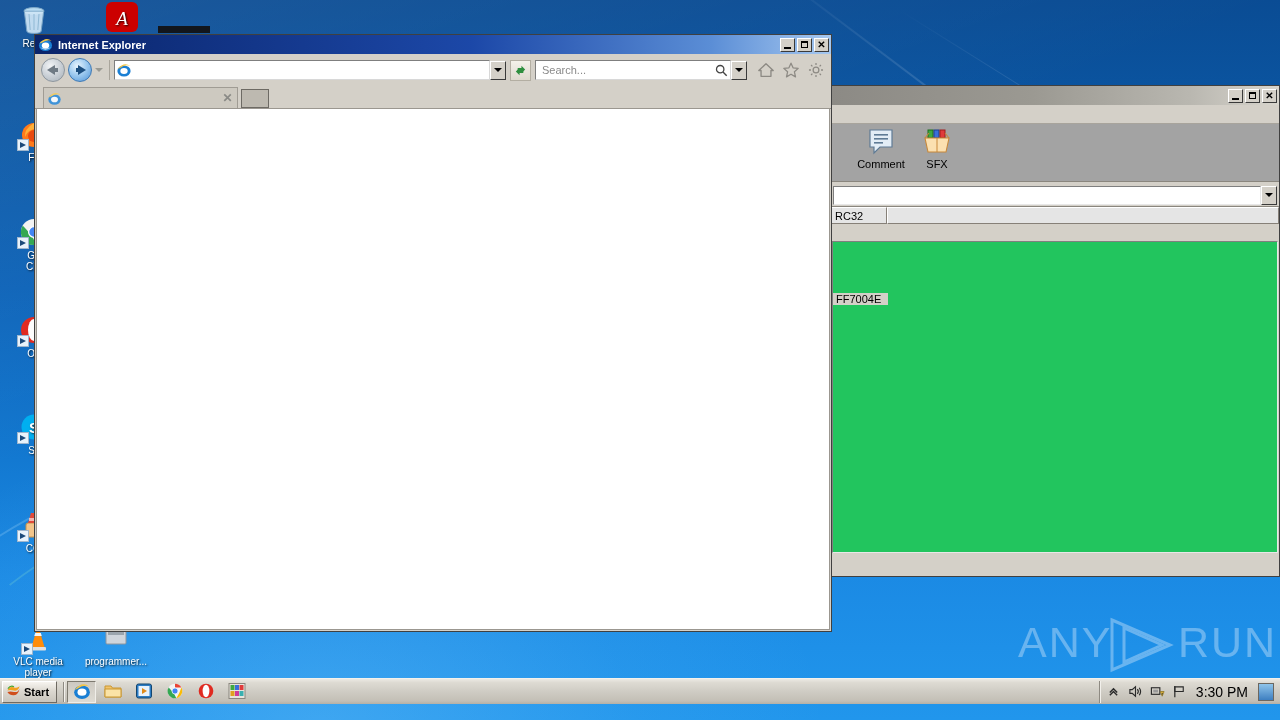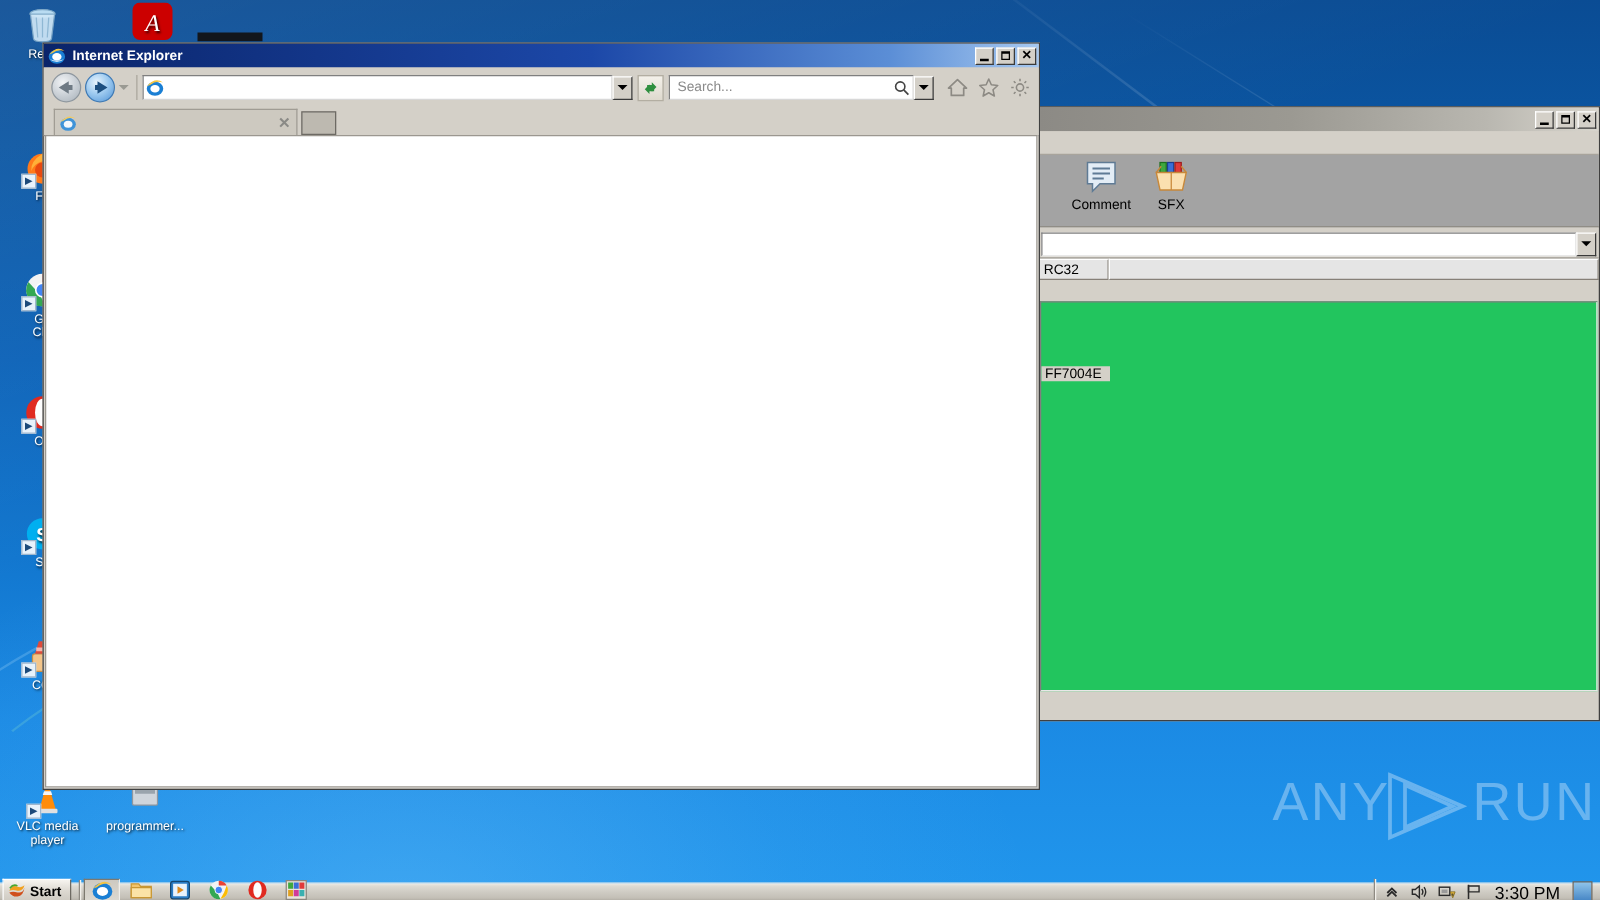--- a/index.html
+++ b/index.html
@@ -384,22 +384,22 @@
     width: 14px; height: 14px;
     margin-right: 2px;
     background:
       linear-gradient(135deg, transparent 40%, #8a867e 40%, #8a867e 52%, transparent 52%),
       linear-gradient(135deg, transparent 62%, #8a867e 62%, #8a867e 74%, transparent 74%),
       linear-gradient(135deg, transparent 84%, #8a867e 84%, #8a867e 96%, transparent 96%);
   }
 
   
   #taskbar {
-    position: absolute; left: 0; bottom: 0;
-    width: 1280px; height: 14px;
+    position: absolute; left: 0; bottom: 16px;
+    width: 1280px; height: 26px;
     background: linear-gradient(to bottom, #eceae4 0%, #dedbd3 14%, #cfccc4 50%, #c3bfb6 88%, #b4b0a7 100%);
     border-top: 1px solid #f3f1ec;
     display: flex; align-items: center;
     box-sizing: border-box;
     font-size: 11px;
   }
   #start-btn {
     height: 22px;
     margin: 0 3px 0 2px;
     padding: 0 7px 0 3px;

